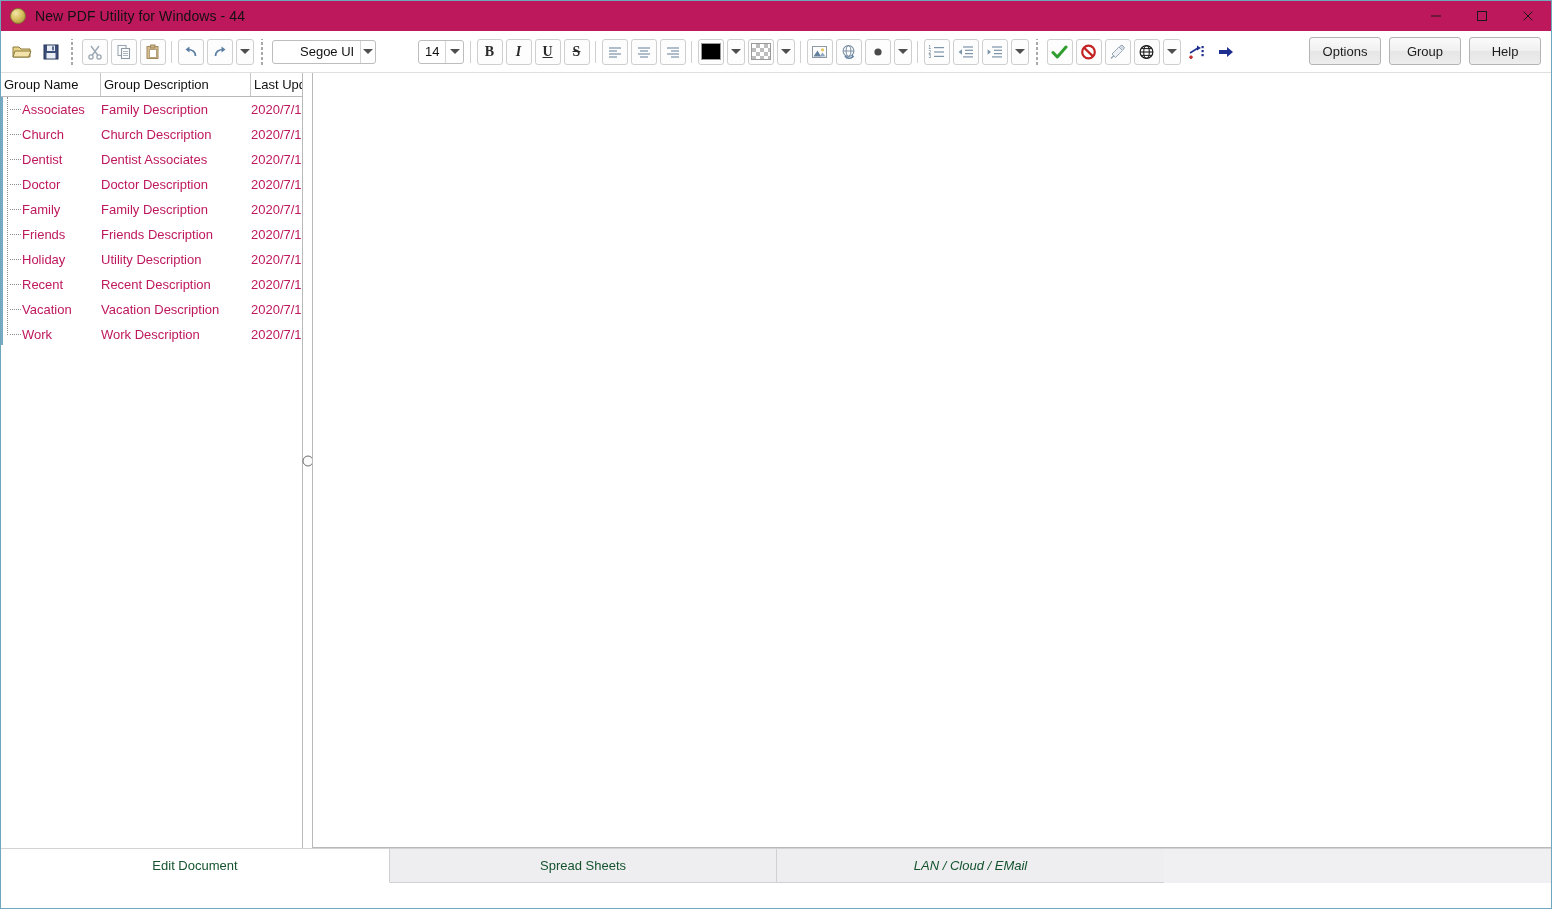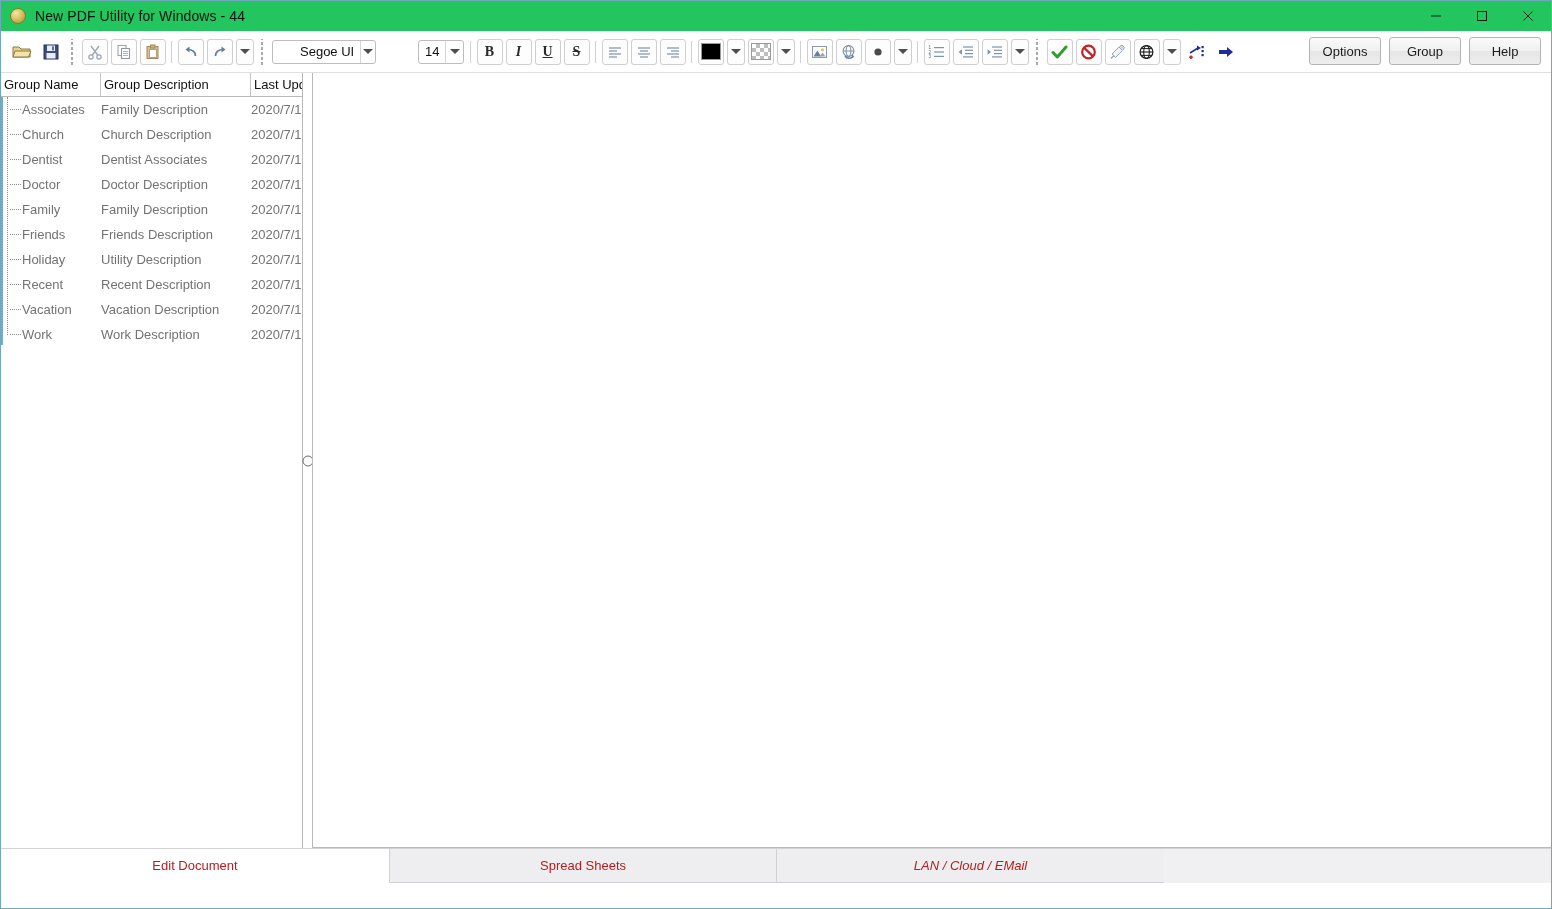--- a/index.html
+++ b/index.html
@@ -15,21 +15,21 @@
     width: 1552px; height: 909px;
     background: #ffffff;
     border: 1px solid #6fa8bd;
     overflow: hidden;
   }
 
   
   #titlebar {
     position: absolute; left: 0; top: 0;
     width: 1550px; height: 30px;
-    background: #22c55e;
+    background: #be185d;
     display: flex; align-items: center;
   }
   #title-icon {
     width: 16px; height: 16px; margin-left: 9px; margin-right: 9px;
     border-radius: 50%;
     background: radial-gradient(circle at 35% 30%, #f3e6a8 0%, #d8c262 45%, #9c8a32 100%);
     border: 1px solid #8a7a2c;
     flex: none;
   }
   #title-text {
@@ -158,21 +158,21 @@
     border-right: 1px solid #c6c6c6;
     white-space: nowrap; overflow: hidden;
   }
   #hc-name { width: 100px; }
   #hc-desc { width: 150px; }
   #hc-date { width: 51px; border-right: none; }
 
   #list-rows { position: relative; }
   .lrow {
     display: flex; height: 25px; align-items: center;
-    font-size: 13px; color: #737373;
+    font-size: 13px; color: #be185d;
   }
   .lrow .c-name {
     width: 100px; display: flex; align-items: center;
     padding-left: 3px; white-space: nowrap; overflow: hidden;
   }
   .tree-stub {
     width: 18px; height: 25px; flex: none; position: relative;
   }
   .tree-stub::after {
     content: ""; position: absolute; left: 6px; top: 12px;
@@ -217,21 +217,21 @@
   #tabbar {
     position: absolute; left: 0; top: 847px;
     width: 1550px; height: 35px;
     background: #f0f0f2;
     border-top: 1px solid #d3d3d6;
     display: flex;
   }
   .tab {
     height: 34px;
     display: flex; align-items: center; justify-content: center;
-    font-size: 13px; color: #b91c1c;
+    font-size: 13px; color: #14532d;
     background: #eeeef1;
     border-right: 1px solid #d0d0d4;
     border-bottom: 1px solid #d0d0d4;
   }
   .tab.active {
     background: #ffffff;
     border-bottom-color: transparent;
   }
   #tab-0 { width: 389px; }
   #tab-1 { width: 387px; }

